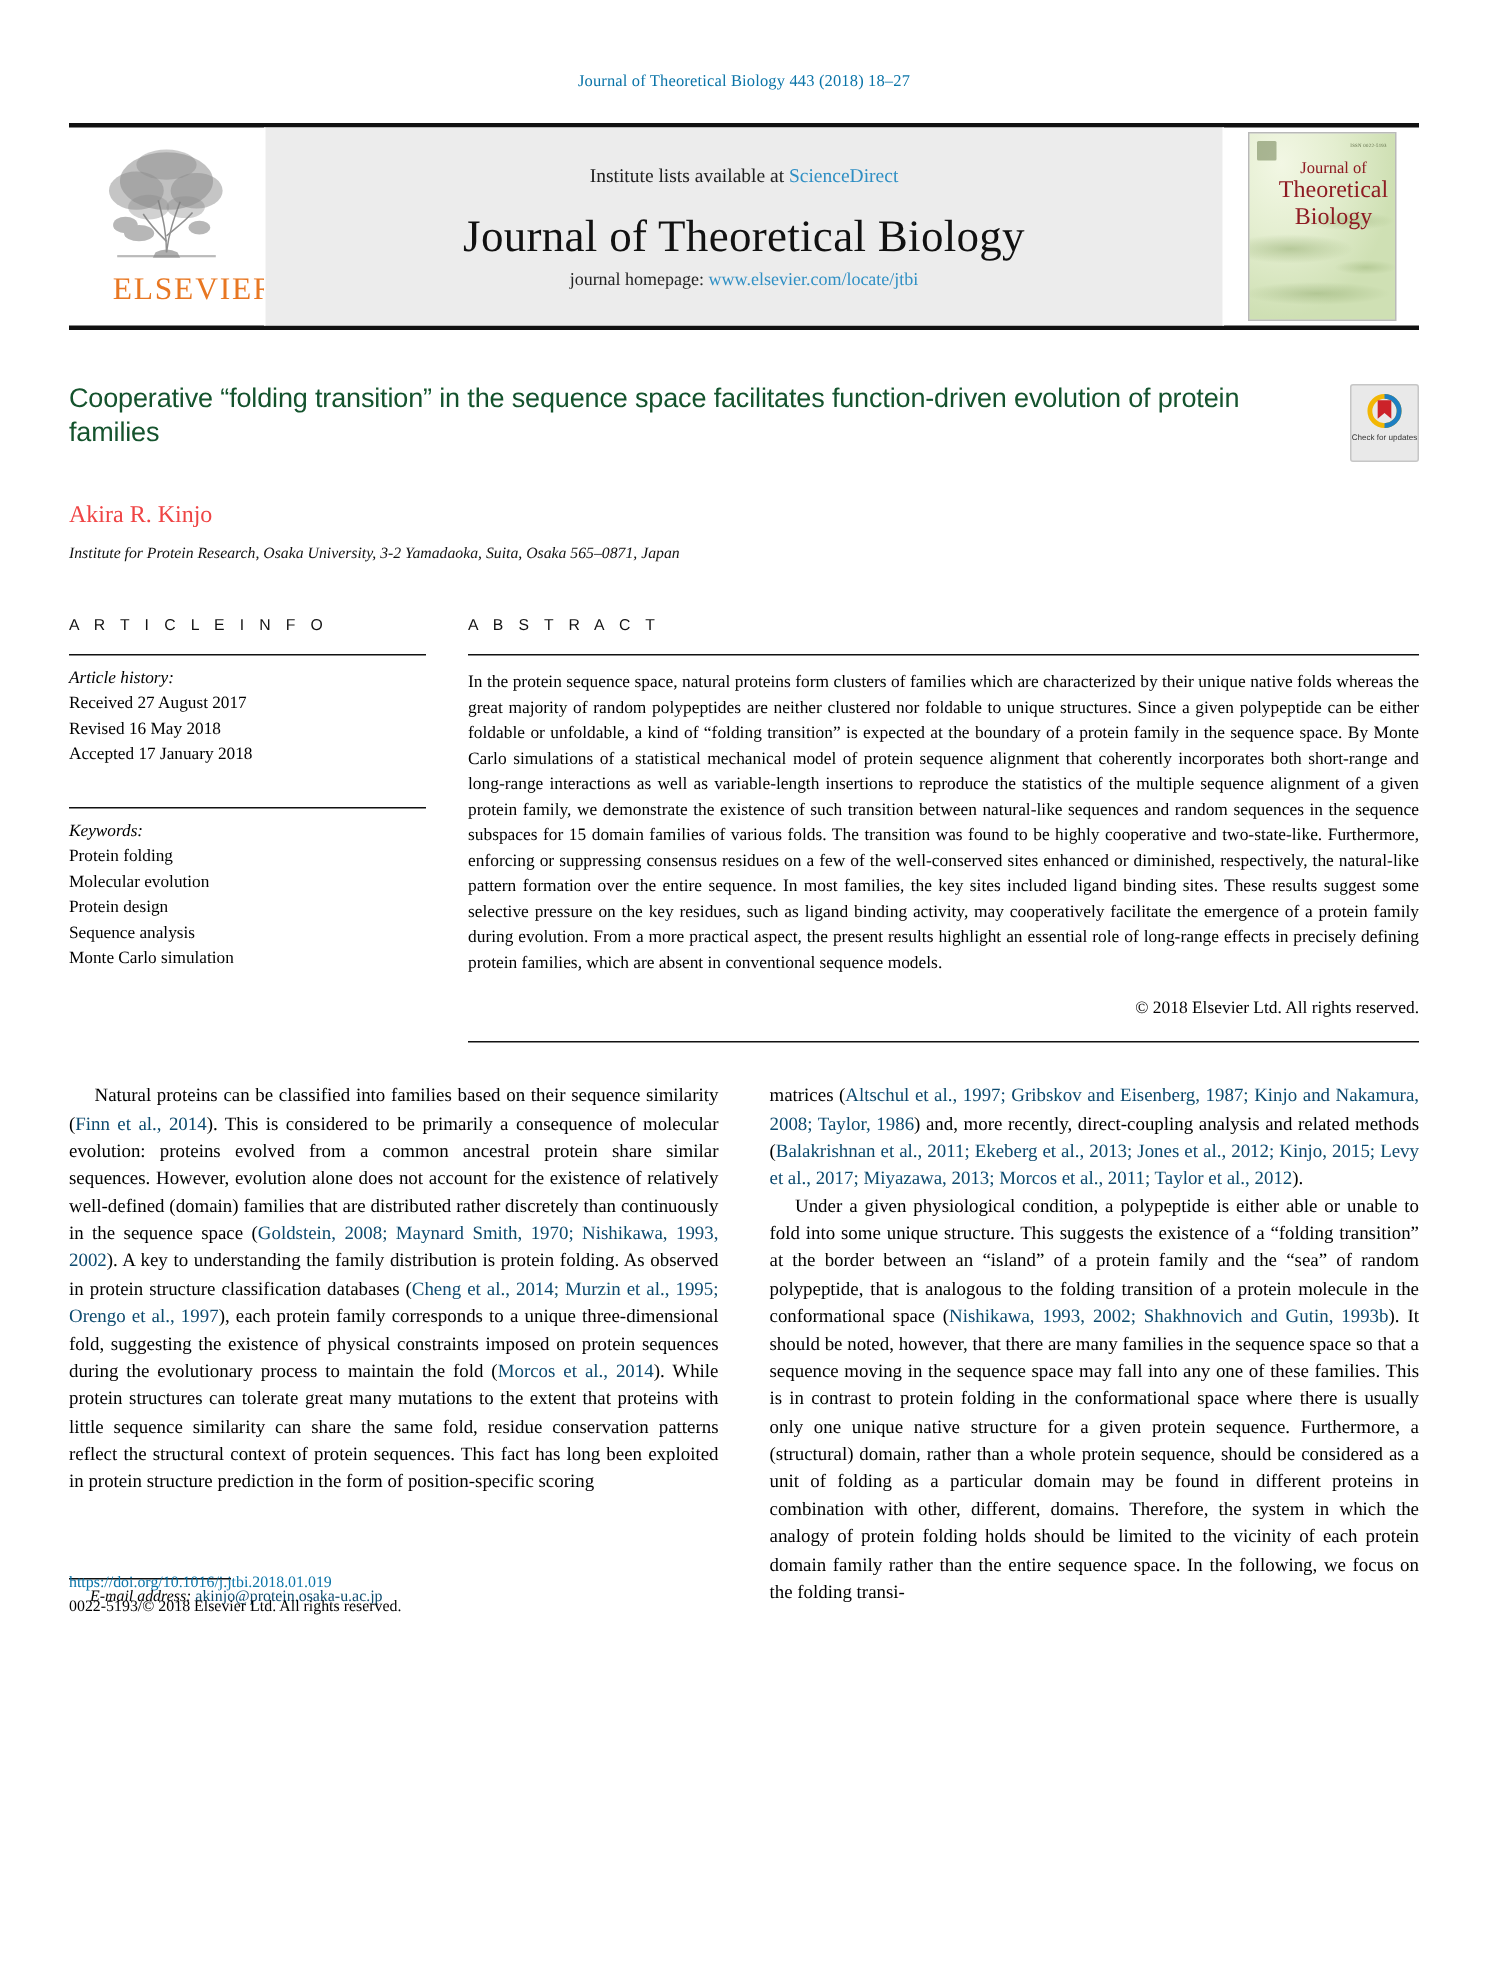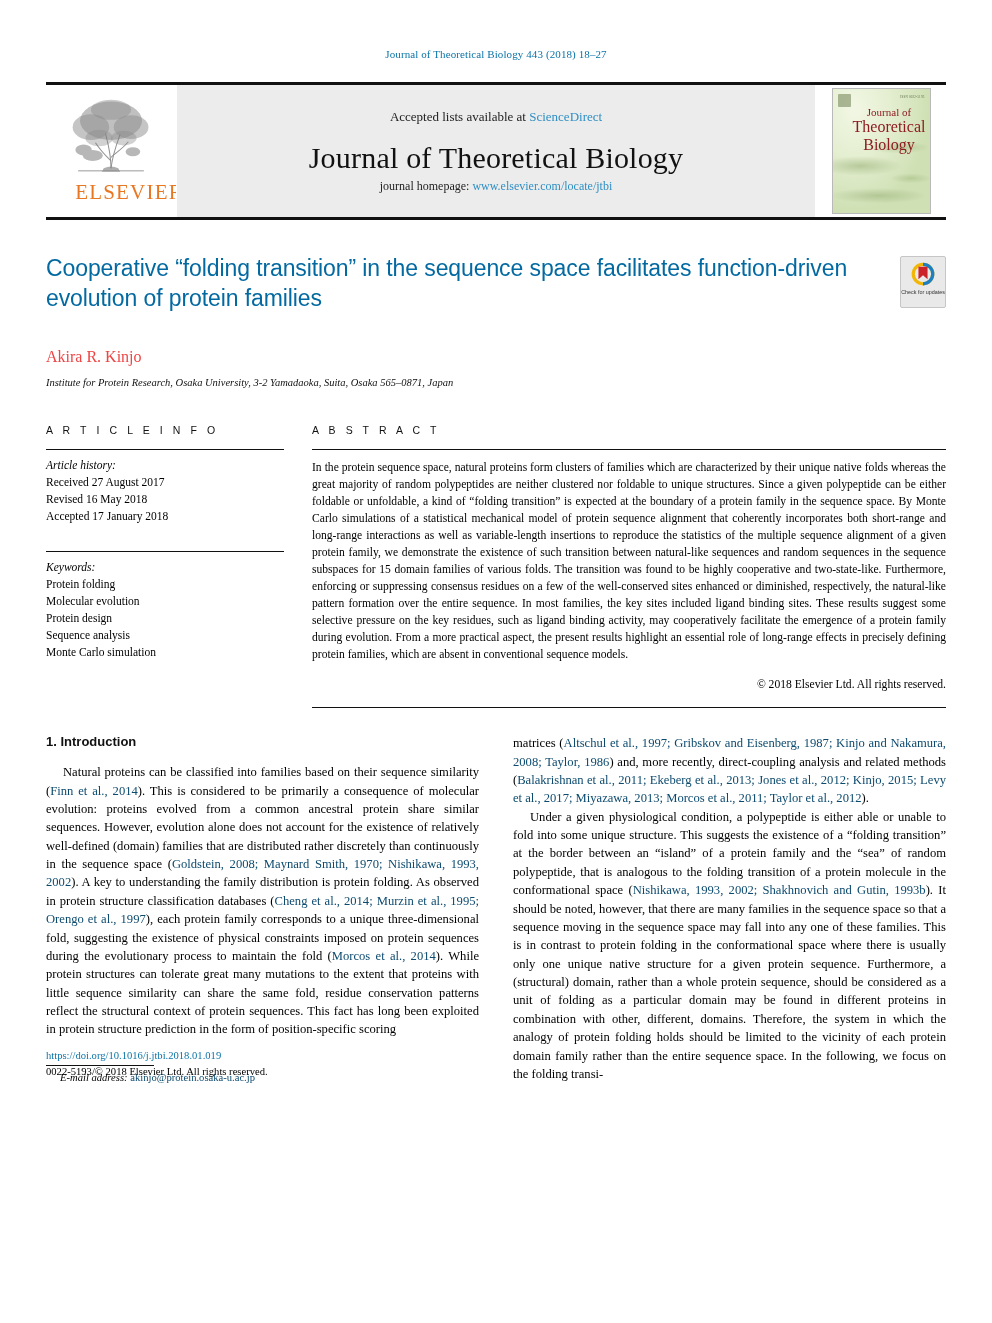--- a/index.html
+++ b/index.html
@@ -131,24 +131,24 @@
     line-height: 1.12;
   }
   .cover-title .l1 { display:block; font-size: 11px; }
   .cover-title .l2 { display:block; font-size: 16px; }
   .cover-title .l3 { display:block; font-size: 16px; }
 
   
   .title-block { margin-top: 34px; position: relative; padding-right: 80px; }
   .art-title {
     font-family: "Liberation Sans", sans-serif;
-    font-size: 23px;
+    font-size: 18px;
     line-height: 1.30;
     font-weight: 400;
-    color: #0369a1;
+    color: #14532d;
     margin: 0;
     letter-spacing: -.1px;
   }
   .authors {
     font-family: Liberation Serif, serif;
     font-size: 16px;
     margin-top: 34px;
     color: #ef4444;
   }
   .affiliation {
@@ -309,21 +309,21 @@
             <ellipse cx="74" cy="60" rx="8" ry="5"></ellipse>
           </g>
           <rect x="14" y="80" width="72" height="1.6" fill="#8c8c8c" opacity=".6"></rect>
         </svg>
       </div>
       <div class="elsevier-word">ELSEVIER</div>
     </div>
 
     <div class="mast-center">
       <div class="contents-line">
-        <span>Accepted lists available at </span><span class="sd">ScienceDirect</span>
+        <span>Institute lists available at </span><span class="sd">ScienceDirect</span>
       </div>
       <div class="journal-title">Journal of Theoretical Biology</div>
       <div class="homepage-line">
         <span>journal homepage: </span><span class="url">www.elsevier.com/locate/jtbi</span>
       </div>
     </div>
 
     <div class="mast-cover">
       <div class="cover-thumb">
         <div class="cover-marble"></div>
@@ -380,21 +380,20 @@
       <div class="rule"></div>
       <div class="abstract-text">In the protein sequence space, natural proteins form clusters of families which are characterized by their unique native folds whereas the great majority of random polypeptides are neither clustered nor foldable to unique structures. Since a given polypeptide can be either foldable or unfoldable, a kind of “folding transition” is expected at the boundary of a protein family in the sequence space. By Monte Carlo simulations of a statistical mechanical model of protein sequence alignment that coherently incorporates both short-range and long-range interactions as well as variable-length insertions to reproduce the statistics of the multiple sequence alignment of a given protein family, we demonstrate the existence of such transition between natural-like sequences and random sequences in the sequence subspaces for 15 domain families of various folds. The transition was found to be highly cooperative and two-state-like. Furthermore, enforcing or suppressing consensus residues on a few of the well-conserved sites enhanced or diminished, respectively, the natural-like pattern formation over the entire sequence. In most families, the key sites included ligand binding sites. These results suggest some selective pressure on the key residues, such as ligand binding activity, may cooperatively facilitate the emergence of a protein family during evolution. From a more practical aspect, the present results highlight an essential role of long-range effects in precisely defining protein families, which are absent in conventional sequence models.</div>
       <div class="copyright">© 2018 Elsevier Ltd. All rights reserved.</div>
       <div class="abs-bottom-rule"></div>
     </div>
   </div>
 
   <div class="body-cols">
 
     <div class="bcol">
-      <h2 class="h1">1. Introduction</h2>
       <p class="para"><span>Natural proteins can be classified into families based on their sequence similarity (</span><span class="cit">Finn et al., 2014</span><span>). This is considered to be primarily a consequence of molecular evolution: proteins evolved from a common ancestral protein share similar sequences. However, evolution alone does not account for the existence of relatively well-defined (domain) families that are distributed rather discretely than continuously in the sequence space (</span><span class="cit">Goldstein, 2008; Maynard Smith, 1970; Nishikawa, 1993, 2002</span><span>). A key to understanding the family distribution is protein folding. As observed in protein structure classification databases (</span><span class="cit">Cheng et al., 2014; Murzin et al., 1995; Orengo et al., 1997</span><span>), each protein family corresponds to a unique three-dimensional fold, suggesting the existence of physical constraints imposed on protein sequences during the evolutionary process to maintain the fold (</span><span class="cit">Morcos et al., 2014</span><span>). While protein structures can tolerate great many mutations to the extent that proteins with little sequence similarity can share the same fold, residue conservation patterns reflect the structural context of protein sequences. This fact has long been exploited in protein structure prediction in the form of position-specific scoring</span></p>
 
       <div class="footnote">
         <div class="fn-rule"></div>
         <div class="fn-text"><span class="lbl">E-mail address:</span> <span class="cit">akinjo@protein.osaka-u.ac.jp</span></div>
       </div>
     </div>
 
     <div class="bcol">
       <p class="para" style="text-indent:0"><span>matrices (</span><span class="cit">Altschul et al., 1997; Gribskov and Eisenberg, 1987; Kinjo and Nakamura, 2008; Taylor, 1986</span><span>) and, more recently, direct-coupling analysis and related methods (</span><span class="cit">Balakrishnan et al., 2011; Ekeberg et al., 2013; Jones et al., 2012; Kinjo, 2015; Levy et al., 2017; Miyazawa, 2013; Morcos et al., 2011; Taylor et al., 2012</span><span>).</span></p>

